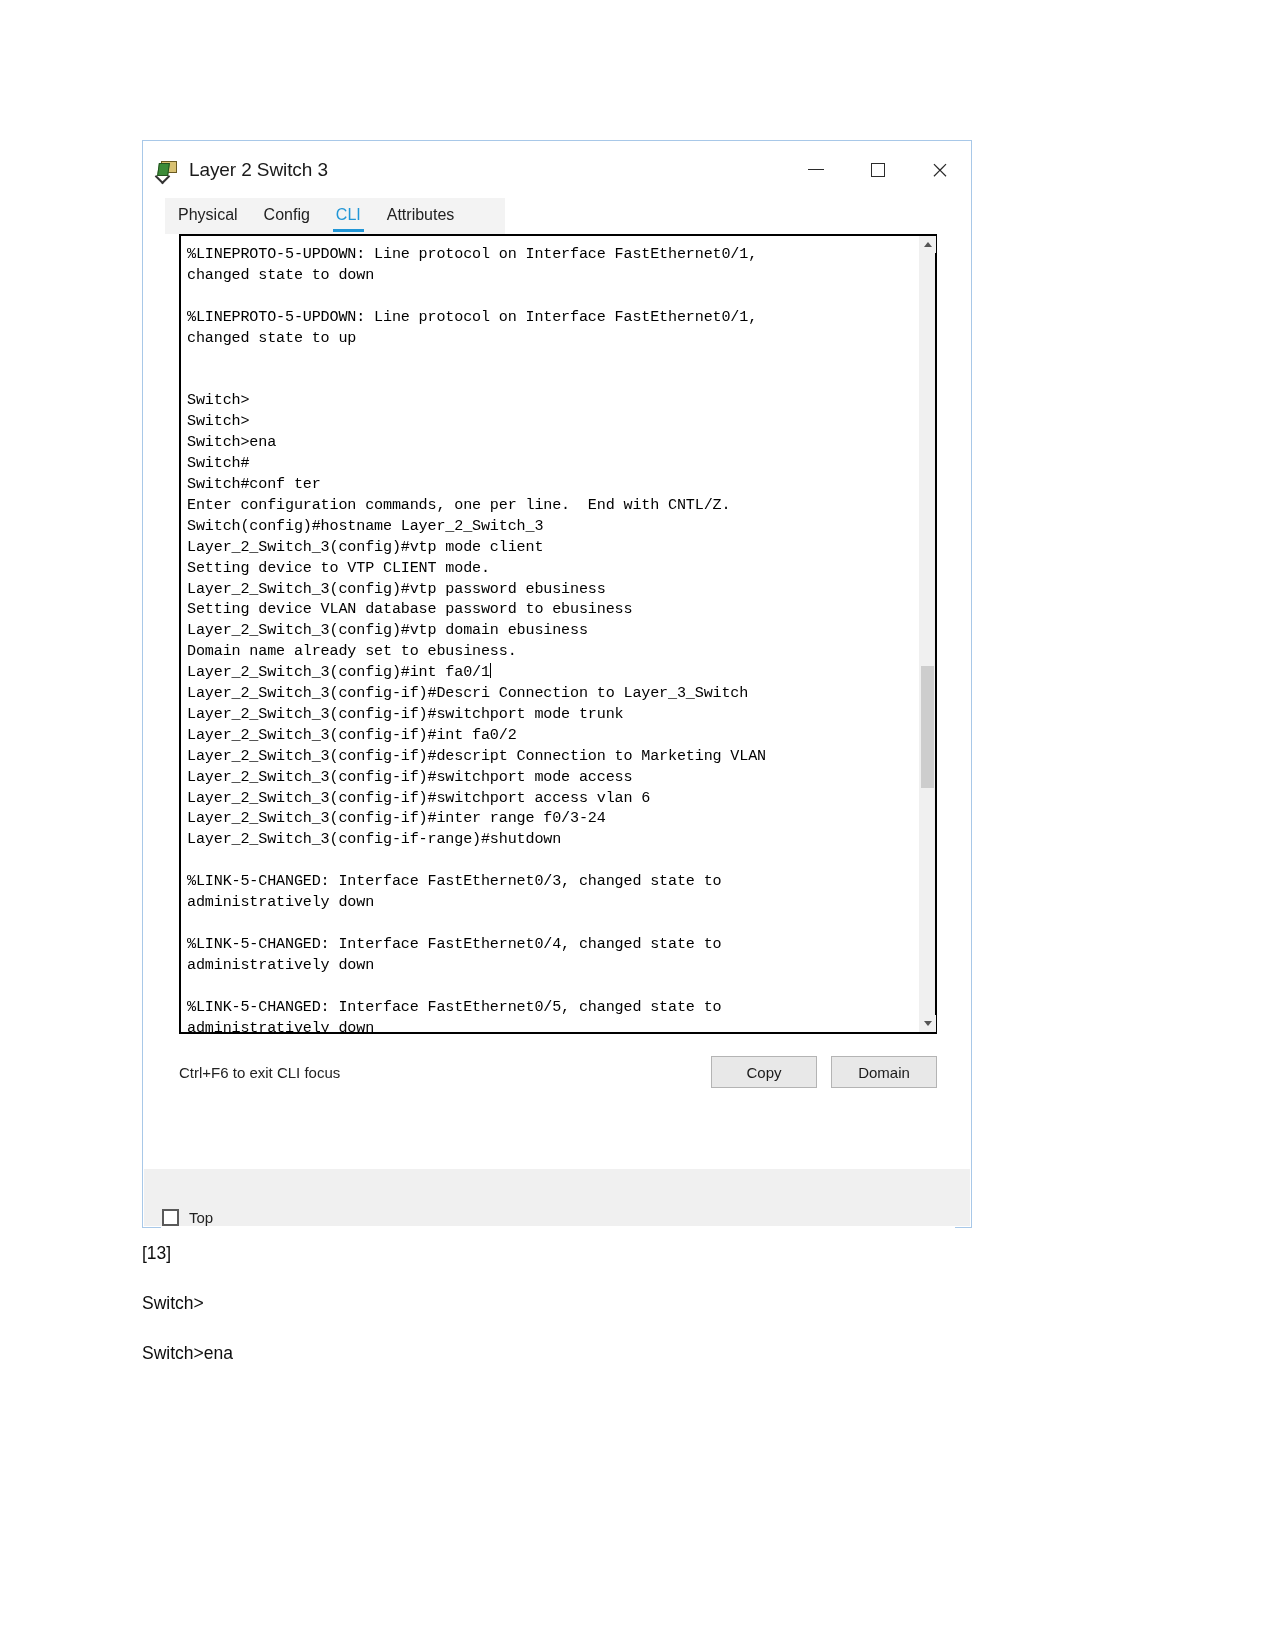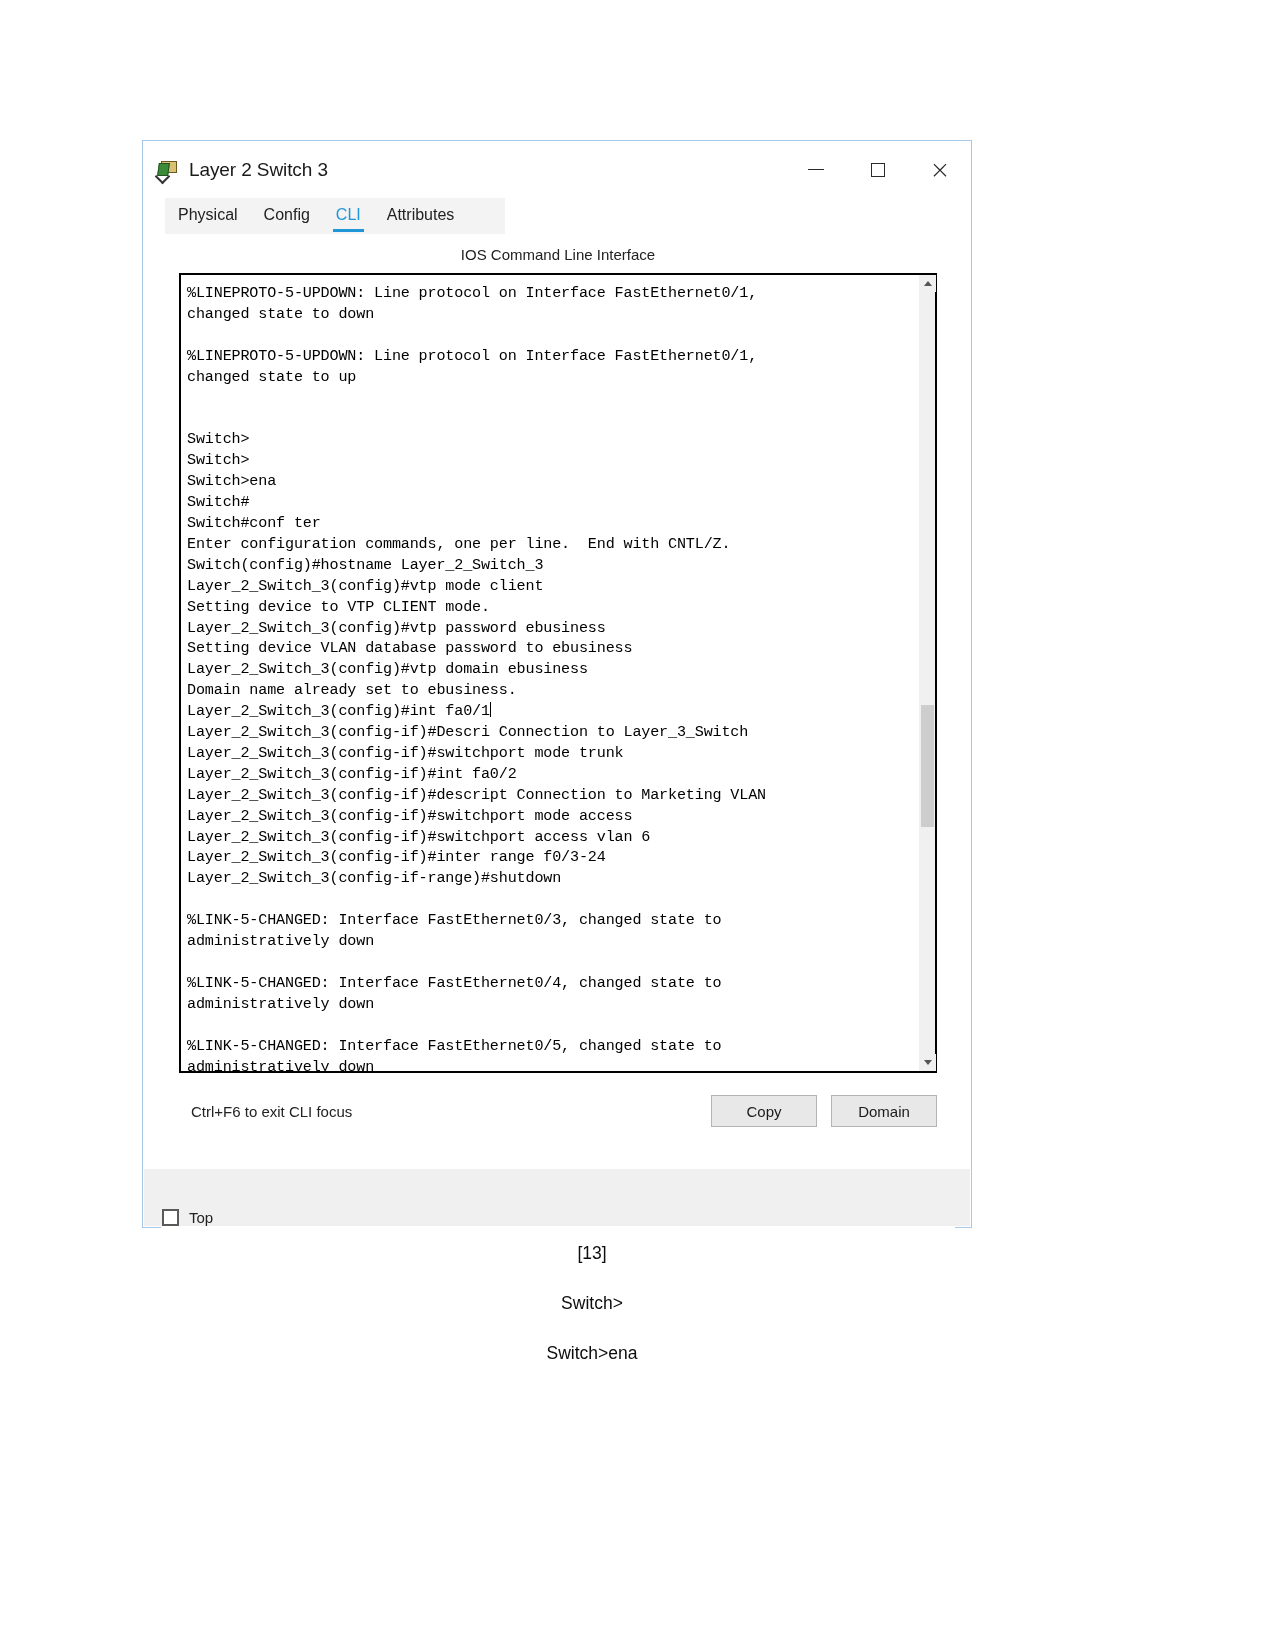--- a/index.html
+++ b/index.html
@@ -239,21 +239,21 @@
     position: absolute;
     left: 2px;
     width: 13px;
     top: 430px;
     height: 122px;
     background: #cdcdcd;
   }
 
   
   .panel-footer {
-    margin: 18px 18px 0 30px;
+    margin: 18px 18px 0 18px;
     display: flex;
     align-items: center;
     height: 40px;
     gap: 34px;
   }
   .hint {
     font-size: 15px;
     color: #222;
     font-family: "Liberation Sans", sans-serif;
   }
@@ -309,21 +309,20 @@
     left: 142px;
     top: 1243px;
     width: 900px;
   }
   .doc-line {
     font-size: 17.5px;
     color: #0d0d0d;
     font-family: "Liberation Sans", sans-serif;
     margin: 0 0 29px 0;
     line-height: 1.2;
-    text-align: center;
   }
 </style>
 </head>
 <body>
 
 <div class="pt-window">
 
   <div class="titlebar">
     <span class="title-icon">
       <span class="sw-body"></span>
@@ -350,21 +349,20 @@
     <div class="tabs">
       <div class="tab"><span>Physical</span></div>
       <div class="tab"><span>Config</span></div>
       <div class="tab active"><span>CLI</span></div>
       <div class="tab"><span>Attributes</span></div>
     </div>
   </div>
 
   <div class="panel">
 
-    <div class="cli-header">IOS Command Line Interface</div>
 
     <div class="terminal-wrap">
       <div class="terminal">
         <pre><span>%LINEPROTO-5-UPDOWN: Line protocol on Interface FastEthernet0/1,
 changed state to down
 
 %LINEPROTO-5-UPDOWN: Line protocol on Interface FastEthernet0/1,
 changed state to up
 
 

